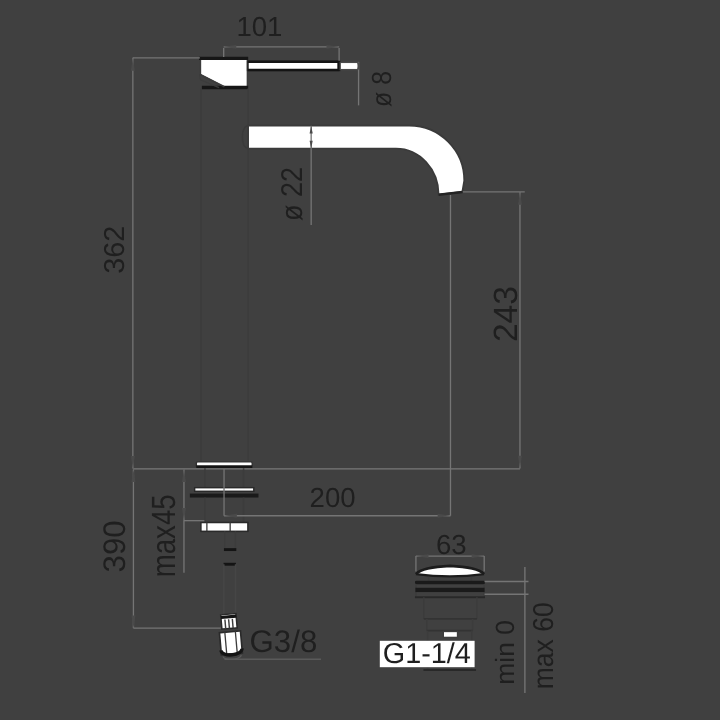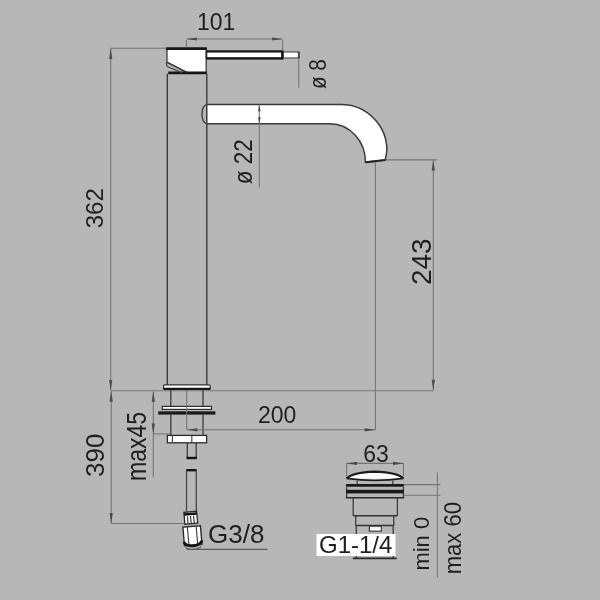--- a/index.html
+++ b/index.html
@@ -1,16 +1,16 @@
 <!DOCTYPE html>
 <html><head>
 <meta charset="utf-8">
 <style>
   html,body{margin:0;padding:0;background:#fff;}
-  #page{width:600px;height:600px;position:relative;background:#fca5a5;overflow:hidden;filter:grayscale(1);}
+  #page{width:600px;height:600px;position:relative;background:#be185d;overflow:hidden;filter:grayscale(1);}
   svg{position:absolute;left:0;top:0;}
   text{font-family:"Liberation Sans",sans-serif;fill:#1f1f1f;}
 </style>
 </head>
 <body>
 <div id="page">
 <svg width="600" height="600" viewBox="0 0 600 600">
 
   <path d="M167,48.6 L206.2,48.6 L206.2,72.6 L187,72.6 L167,62.3 Z" fill="#ffffff" stroke="#3c3c3c" stroke-width="1.3"></path>
   <line x1="165.8" y1="48.6" x2="206.8" y2="48.6" stroke="#161616" stroke-width="2.6"></line>

